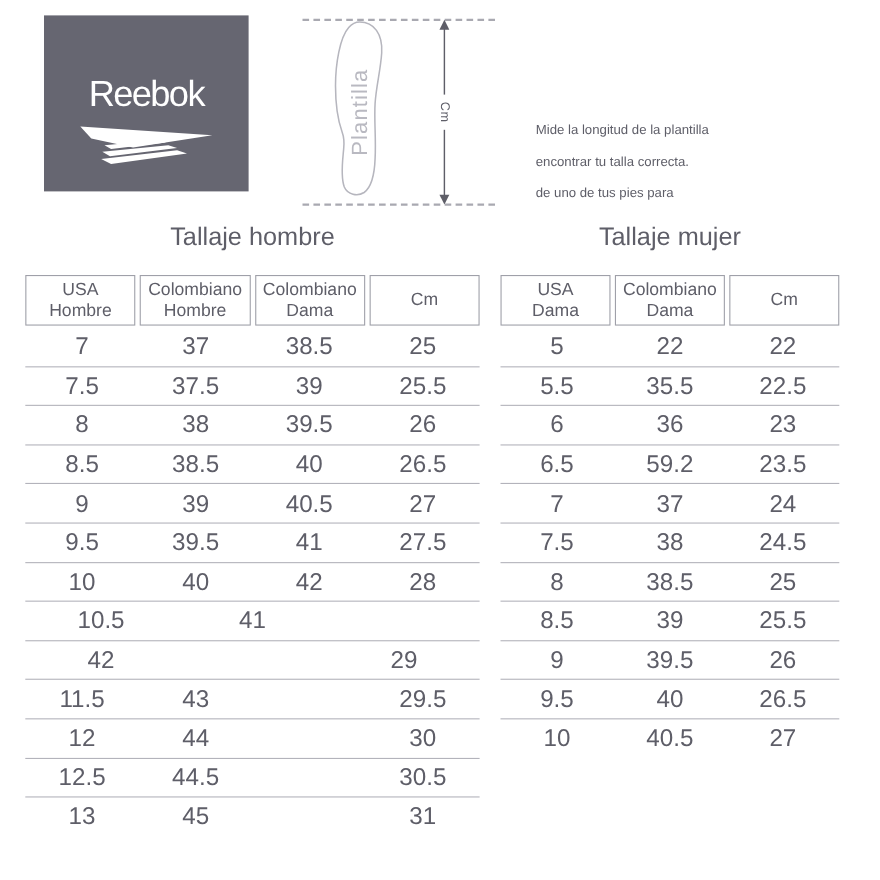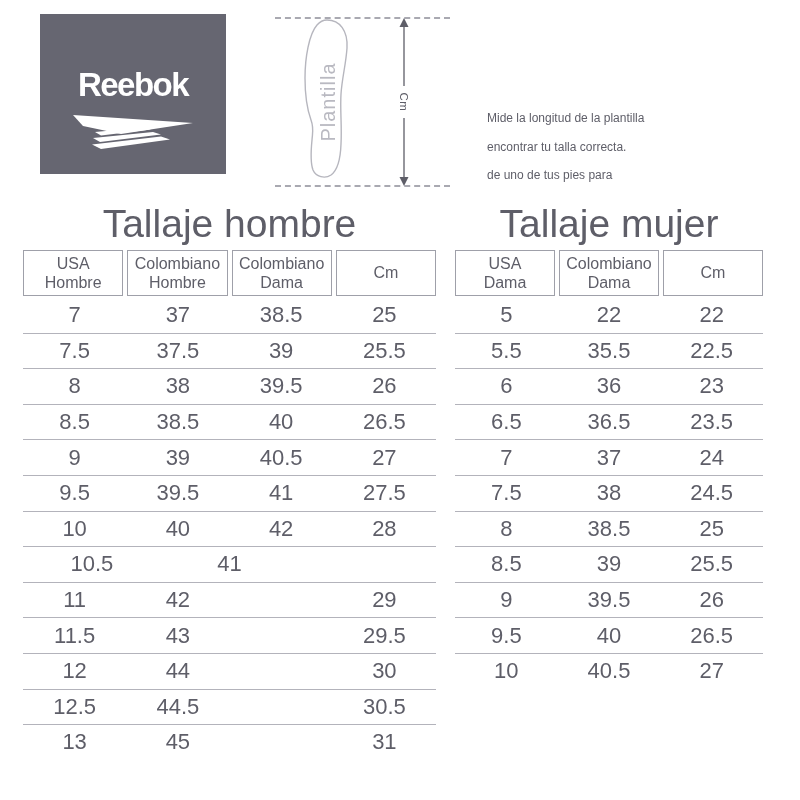--- a/index.html
+++ b/index.html
@@ -4,40 +4,40 @@
 <style>
   html,body { margin:0; padding:0; background:#fff; }
   #canvas {
     position:relative; width:800px; height:800px; background:#ffffff;
     font-family:"Liberation Sans", sans-serif; color:#5e5e68; overflow:hidden;
   }
 
   
   .logo-box { position:absolute; left:40px; top:14px; width:186px; height:160px;
     background:#666671; display:flex; flex-direction:column; align-items:center; justify-content:center; }
-  .wordmark { color:#ffffff; font-size:33px; font-weight:bold; letter-spacing:-1.5px; margin-top:30px; }
+  .wordmark { color:#ffffff; font-size:33px; font-weight:normal; letter-spacing:-1.5px; margin-top:30px; }
   .vector-svg { margin-top:4px; }
 
   
   .diagram { position:absolute; left:275px; top:10px; width:175px; height:190px; }
   .dash { position:absolute; left:0; width:175px; border-top:2px dashed #a9a9b1; }
   .dash.top { top:7px; } .dash.bottom { top:175px; }
   .insole-svg { position:absolute; left:20px; top:8px; }
   .plantilla-label { position:absolute; left:2px; top:82px; width:100px; height:20px;
     transform:rotate(-90deg); text-align:center; font-size:20px; color:#b9b9c1; letter-spacing:1px; }
   .arrow-svg { position:absolute; left:120px; top:8px; }
   .cm-label { position:absolute; left:113px; top:84px; width:32px; height:16px; background:#ffffff;
     transform:rotate(90deg); display:flex; align-items:center; justify-content:center;
     font-size:11.5px; letter-spacing:0.5px; color:#5e5e68; }
 
   
   .instructions { position:absolute; left:487px; top:104px; font-size:12px; line-height:28.5px; color:#5e5e68; }
 
   
-  .section-title { position:absolute; top:202px; font-size:39px; color:#5e5e68; text-align:center; }
+  .section-title { position:absolute; top:202px; font-size:23px; color:#5e5e68; text-align:center; }
   .title-men   { left:23px;  width:413px; }
   .title-women { left:455px; width:308px; }
 
   
   .size-table { position:absolute; top:250px; }
   .table-men   { left:23px;  width:413px; }
   .table-women { left:455px; width:308px; }
   .head-row { display:flex; gap:4px; height:46px; }
   .head-box { flex:1; border:1px solid #9fa0a9; background:#fff; display:flex; flex-direction:column;
     align-items:center; justify-content:center; font-size:16px; line-height:1.2; color:#5e5e68; }
@@ -147,21 +147,20 @@
           <div class="cell">40</div>
           <div class="cell">42</div>
           <div class="cell">28</div>
         </div>
         <div class="row">
           <div class="cell">10.5</div>
           <div class="cell">41</div>
           <div class="cell"></div>
         </div>
         <div class="row">
-          <div class="cell">11</div>
           <div class="cell">42</div>
           <div class="cell"></div>
           <div class="cell">29</div>
         </div>
         <div class="row">
           <div class="cell">11.5</div>
           <div class="cell">43</div>
           <div class="cell"></div>
           <div class="cell">29.5</div>
         </div>
@@ -211,21 +210,21 @@
           <div class="cell">35.5</div>
           <div class="cell">22.5</div>
         </div>
         <div class="row">
           <div class="cell">6</div>
           <div class="cell">36</div>
           <div class="cell">23</div>
         </div>
         <div class="row">
           <div class="cell">6.5</div>
-          <div class="cell">36.5</div>
+          <div class="cell">59.2</div>
           <div class="cell">23.5</div>
         </div>
         <div class="row">
           <div class="cell">7</div>
           <div class="cell">37</div>
           <div class="cell">24</div>
         </div>
         <div class="row">
           <div class="cell">7.5</div>
           <div class="cell">38</div>

